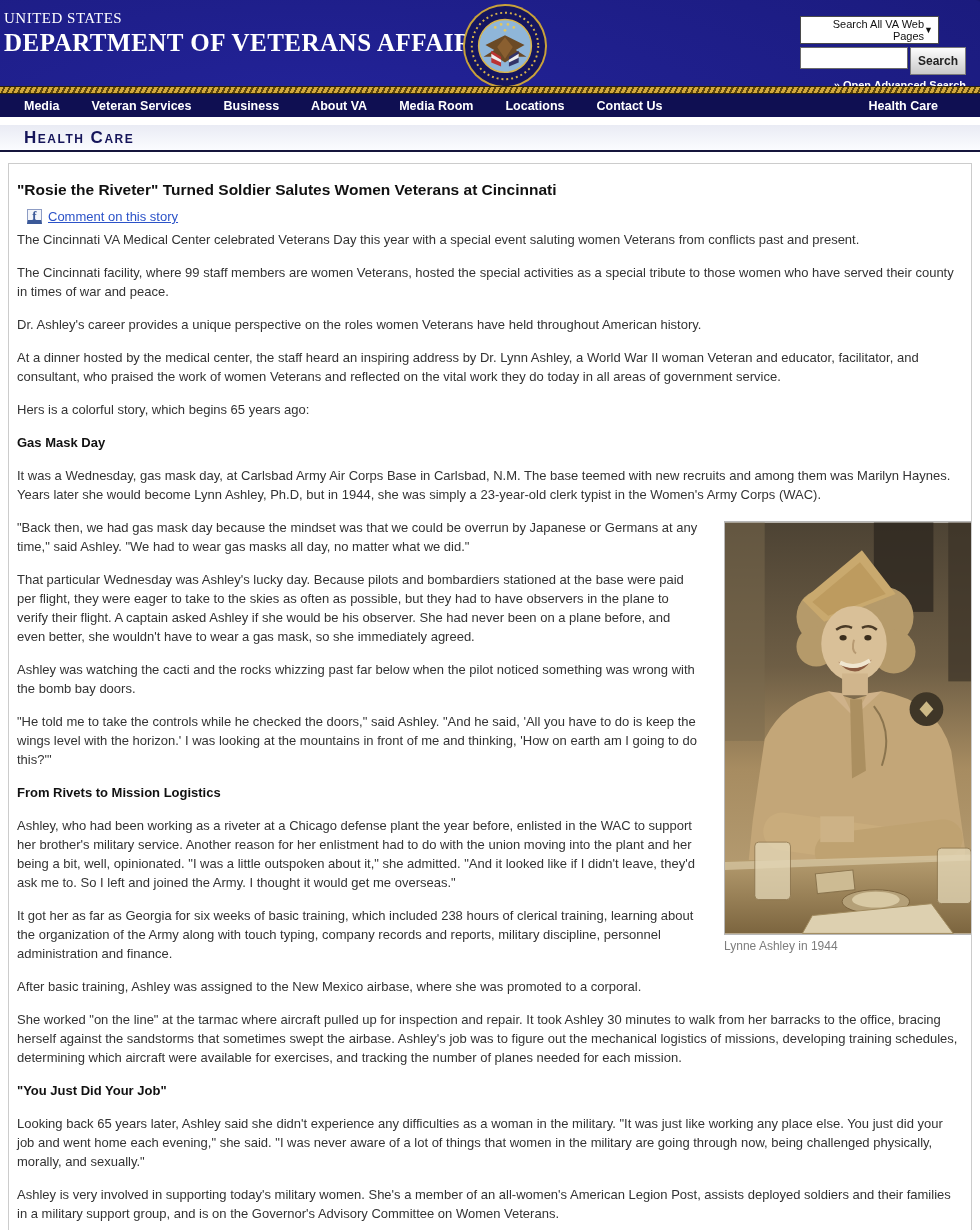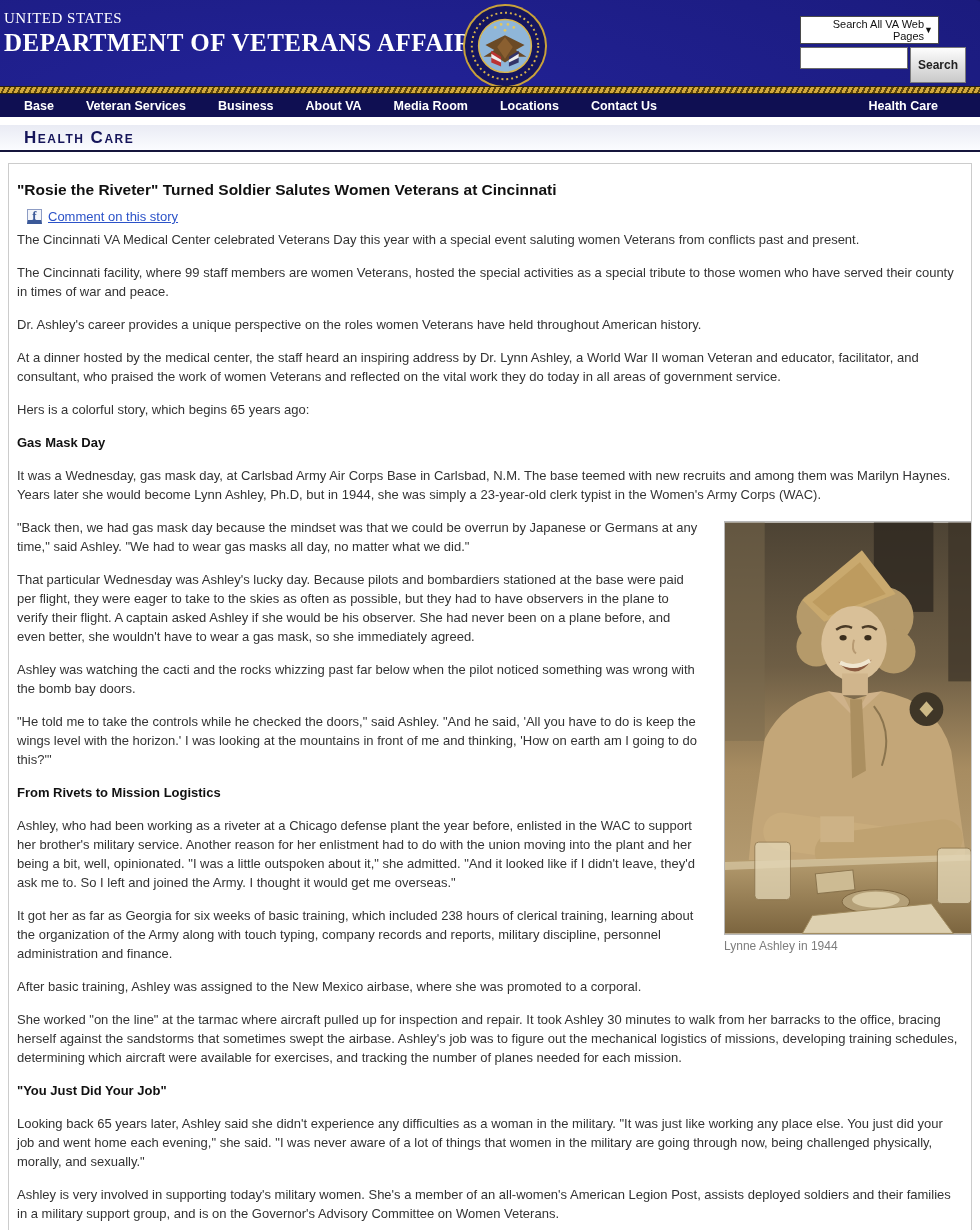--- a/index.html
+++ b/index.html
@@ -21,21 +21,21 @@
   .search-area { position:absolute; right:14px; top:16px; width:166px; text-align:right; }
   .scope-select {
     width:139px; height:20px; background:#fff; border:1px solid #4a4a4a;
     font-size:11px; color:#111; display:flex; align-items:center; justify-content:space-between;
     padding:13px 5px; cursor:pointer; margin-bottom:3px;
   }
   .scope-caret { font-size:9px; color:#111; }
   .search-row { display:flex; }
   .search-input { width:108px; height:22px; border:1px solid #6a6a6a; font-size:12px; padding:2px 3px; }
   .search-btn {
-    width:58px; height:36px; margin-left:2px; border:1px solid #7a7a7a;
+    width:58px; height:28px; margin-left:2px; border:1px solid #7a7a7a;
     background:linear-gradient(#fdfdfd,#c9c9c9); font-weight:bold; font-size:12px; color:#222; cursor:pointer;
   }
   .adv-link { display:inline-block; margin-top:4px; color:#fff; font-size:11px; font-weight:bold; text-decoration:underline; cursor:pointer; }
 
   .rope {
     height:8px;
     background:repeating-linear-gradient(115deg, #d2a83c 0 3px, #5d4710 3px 5px);
     border-top:1px solid #2c2208; border-bottom:1px solid #2c2208;
   }
 
@@ -119,21 +119,21 @@
       <button class="search-btn">Search</button>
     </div>
     <a class="adv-link">» Open Advanced Search</a>
   </div>
 </header>
 
 <div class="rope"></div>
 
 <nav class="main-nav">
   <span style="display:flex;">
-      <a class="nav-item">Base</a>
+      <a class="nav-item">Media</a>
       <a class="nav-item">Veteran Services</a>
       <a class="nav-item">Business</a>
       <a class="nav-item">About VA</a>
       <a class="nav-item">Media Room</a>
       <a class="nav-item">Locations</a>
       <a class="nav-item">Contact Us</a>
     </span>
   <span class="nav-right">Health Care</span>
 </nav>
 

